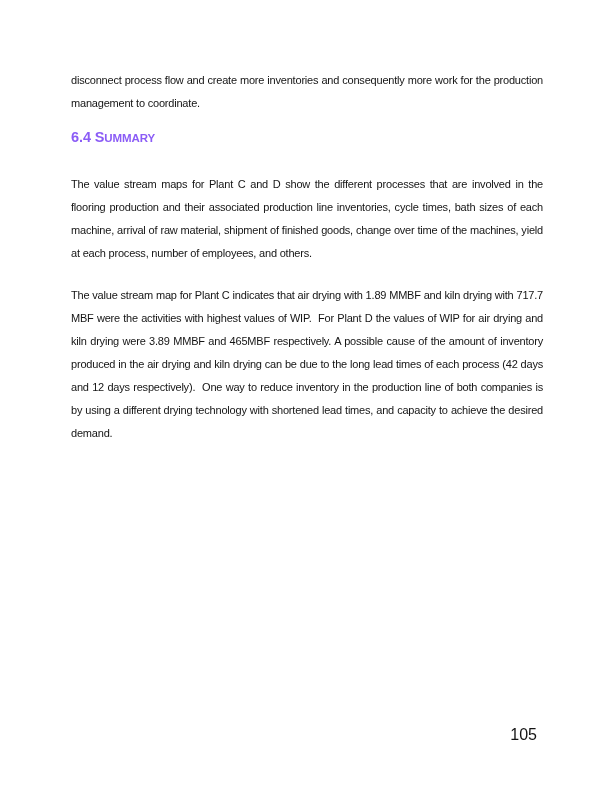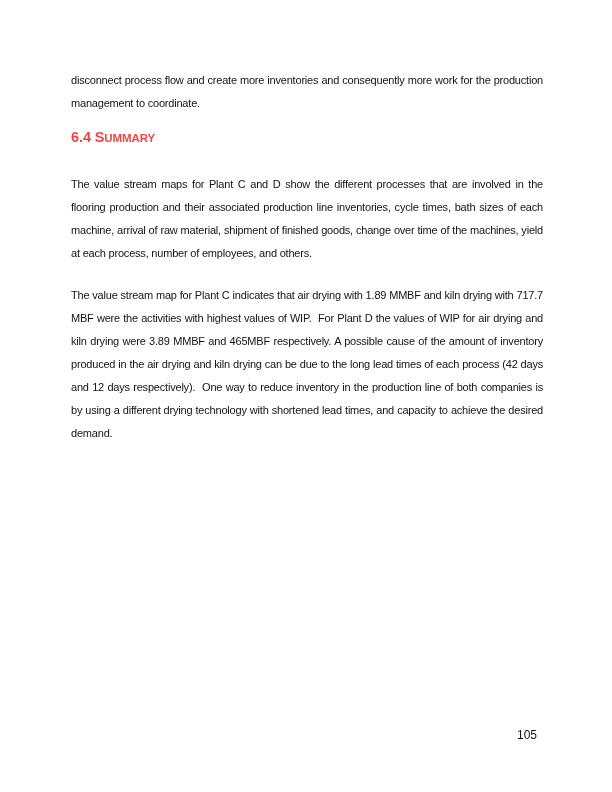--- a/index.html
+++ b/index.html
@@ -37,33 +37,33 @@
   }
   .body-text.spaced {
     margin-bottom: 19px;
   }
   .section-heading {
     margin: 0 0 26px 0;
     font-size: 14.5px;
     line-height: 18px;
     font-weight: bold;
     letter-spacing: -0.1px;
-    color: #ef4444;
+    color: #8b5cf6;
   }
   .section-heading .smallcaps {
     font-size: 11.5px;
     font-weight: bold;
   }
   .footer {
     position: absolute;
     top: 729px;
     left: 0;
     right: 75px;
     text-align: right;
-    font-size: 12px;
+    font-size: 16px;
     line-height: 12px;
     color: #141414;
   }
 </style>
 </head>
 <body>
 
 <div class="page">
   <div class="content">
     <p class="body-text intro">disconnect process flow and create more inventories and consequently more work for the production management to coordinate.</p>

